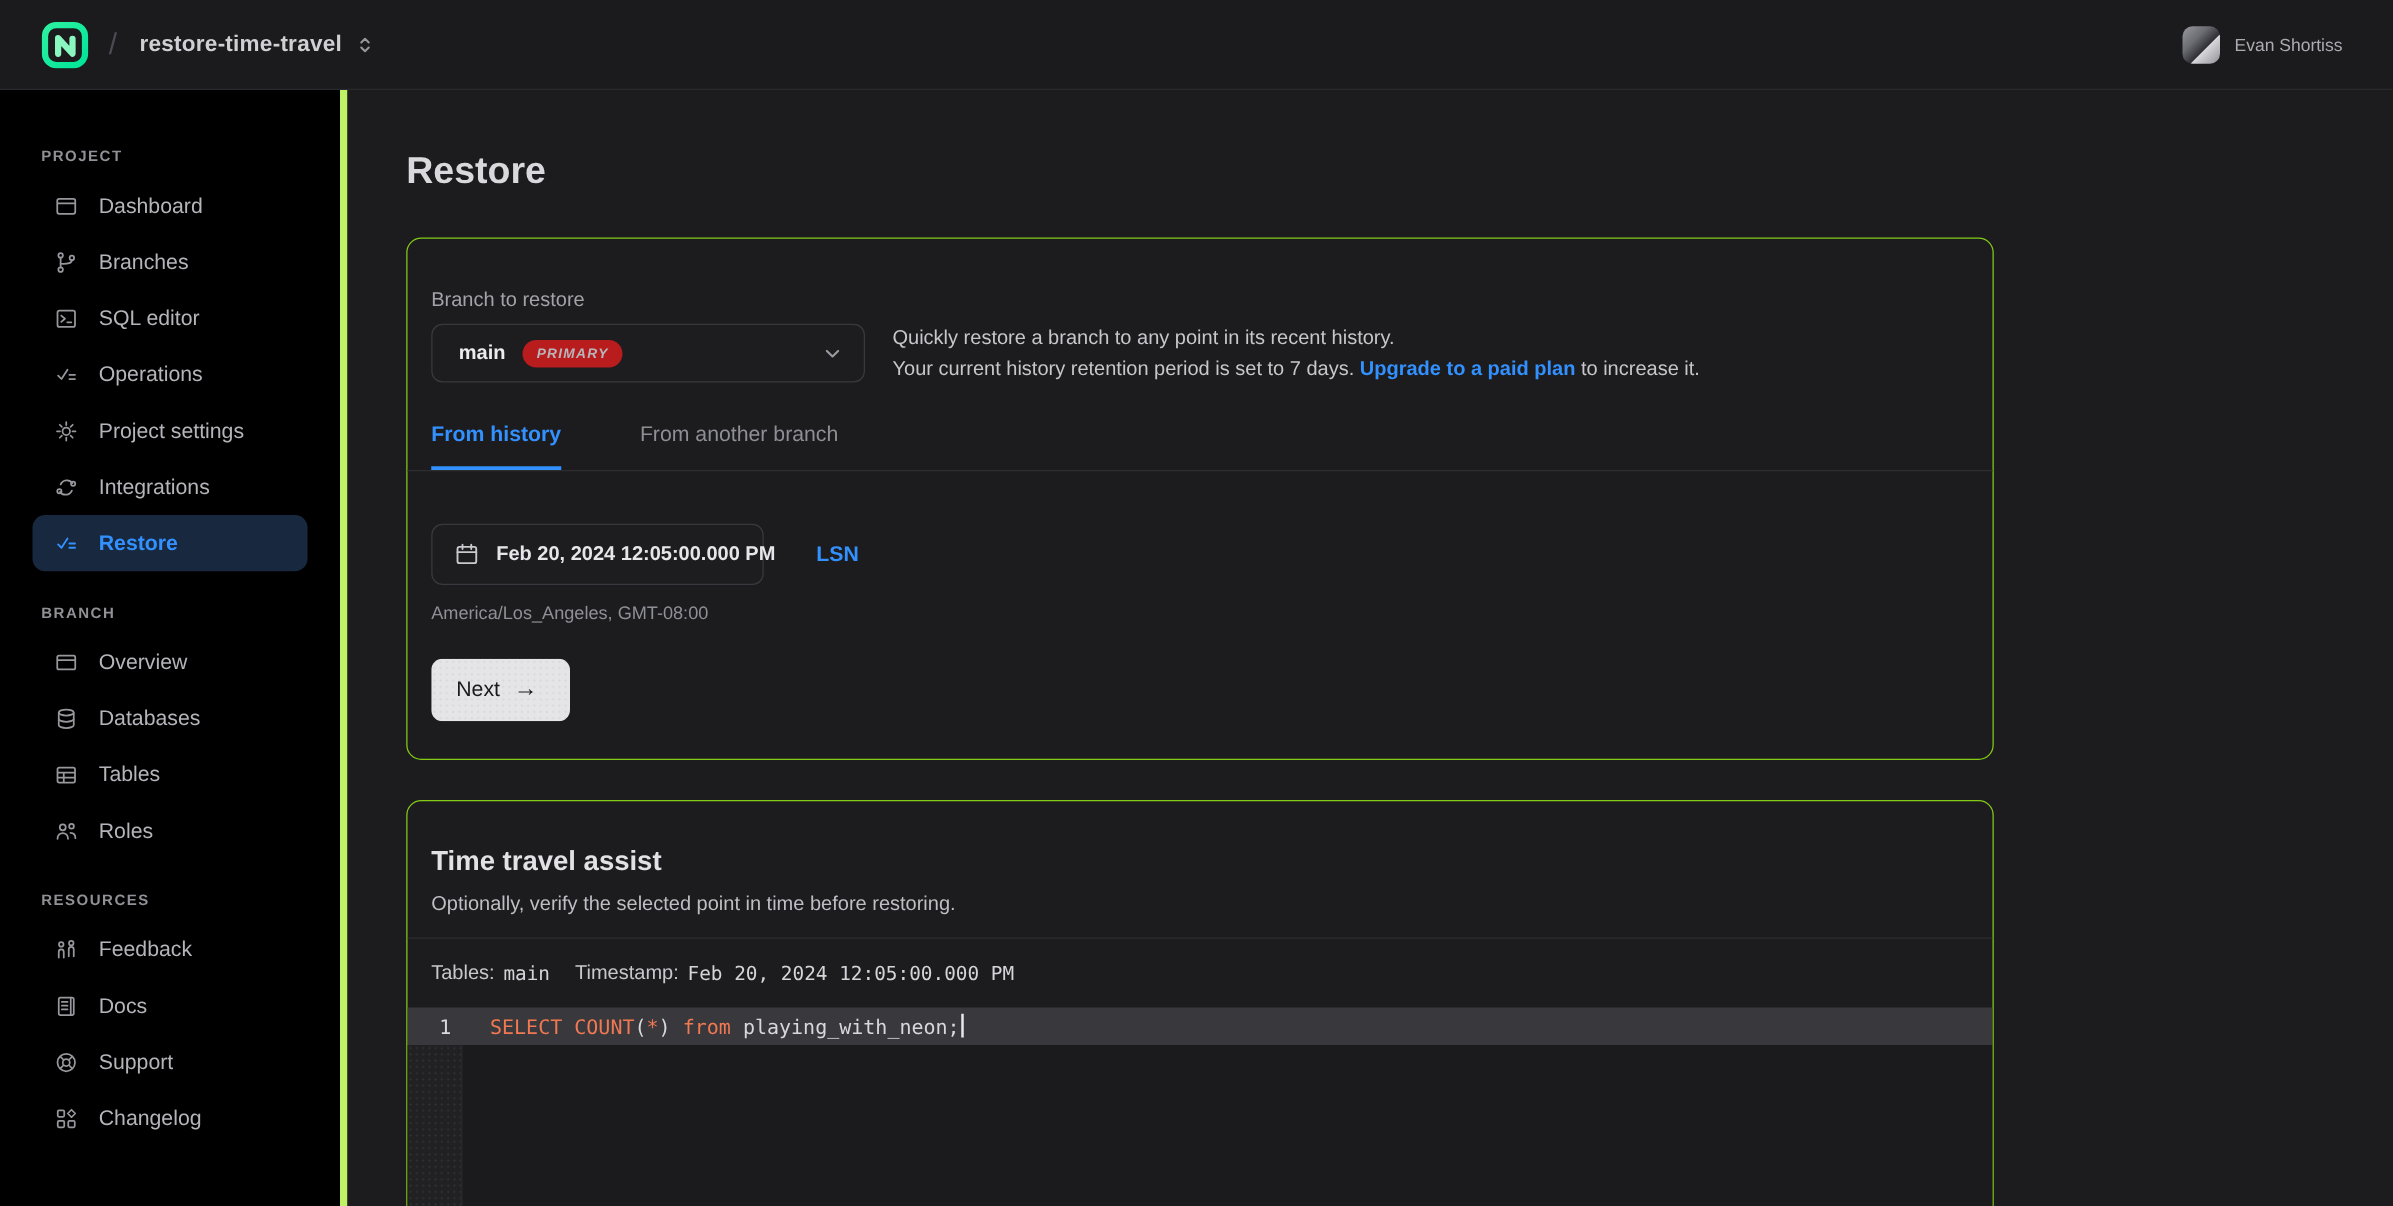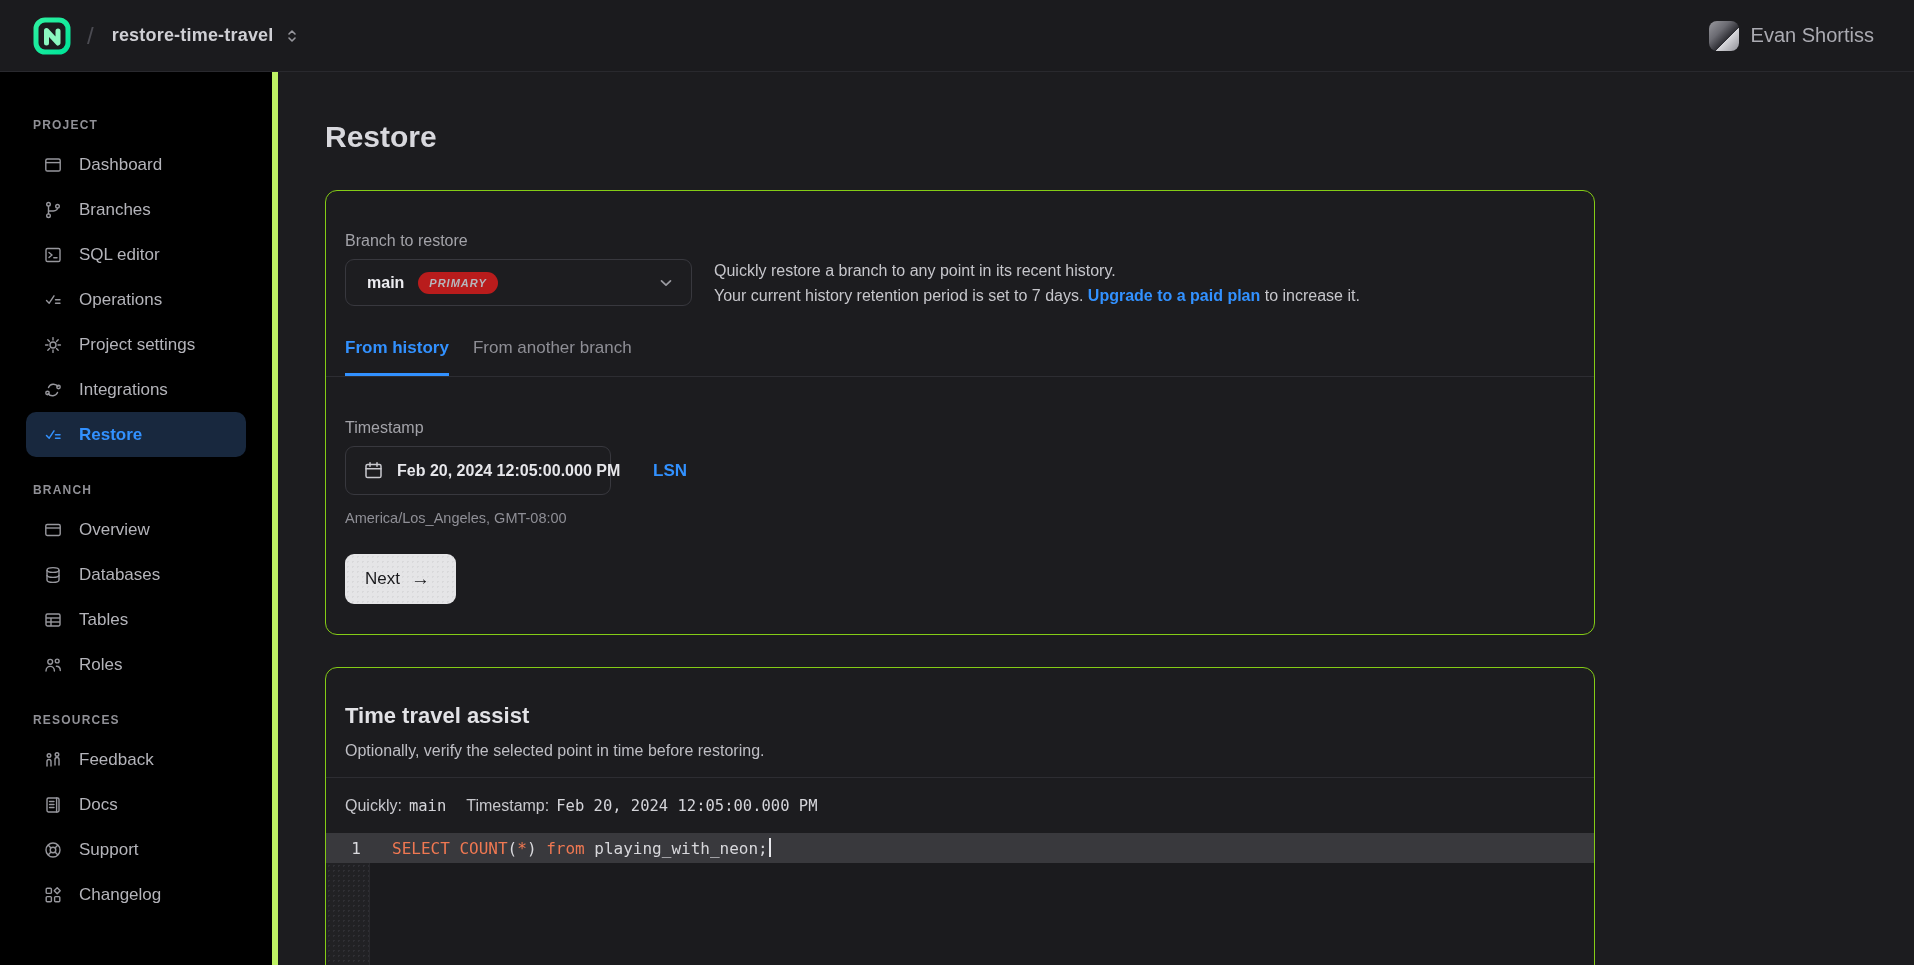--- a/index.html
+++ b/index.html
@@ -18,21 +18,21 @@
   .logo-wrap { width:38px; height:38px; flex:0 0 38px; }
   .crumb-slash { color:#4b4b52; font-size:24px; font-weight:300; margin:0 18px 0 16px; }
   .project-name { color:#cfcfd4; font-size:18px; font-weight:600; letter-spacing:.2px; }
   .updown { margin-left:10px; display:flex; align-items:center; }
   .topbar-spacer { flex:1; }
   .user { display:flex; align-items:center; gap:12px; }
   .avatar {
     width:30px; height:30px; border-radius:8px;
     background:linear-gradient(135deg,#9a9aa0 0%,#6b6b72 35%,#2e2e34 60%,#d8d8dc 61%,#8f8f96 100%);
   }
-  .user-name { color:#ababb2; font-size:20px; }
+  .user-name { color:#ababb2; font-size:14px; }
 
   
   .shell { flex:1; display:flex; min-height:0; }
   .sidebar {
     width:278px; flex:0 0 278px; background:#000000;
     border-right:6px solid #bef264; padding-top:28px; overflow:hidden;
   }
   .section-label {
     color:#909096; font-size:12px; font-weight:700; letter-spacing:1.2px;
     margin:26px 0 10px 33px;
@@ -66,21 +66,21 @@
   .select-value { color:#ececf0; font-size:16px; font-weight:600; }
   .badge {
     margin-left:14px; background:#b91c1c; color:#b6b6bc; font-size:11px; font-weight:600;
     letter-spacing:1px; padding:5px 11px; border-radius:11px;font-style:italic;
   }
   .select-spacer { flex:1; }
   .desc { margin:26px 0 0 22px; font-size:16px; line-height:25px; color:#c6c6cb; }
   .desc a { color:#3291ff; font-weight:700; text-decoration:none; cursor:pointer; }
 
   .tabs {
-    display:flex; gap:24px; margin-top:30px; padding:0 20px 0 19px;
+    display:flex; gap:63px; margin-top:30px; padding:0 20px 0 19px;
     border-bottom:1px solid #2d2d32;
   }
   .tab { font-size:17px; padding-bottom:15px; cursor:pointer; color:#8e8e95; border-bottom:3px solid transparent; }
   .tab.active { color:#3291ff; font-weight:600; border-bottom-color:#3291ff; }
 
   .ts-block { padding:42px 20px 0 19px; }
   .ts-row { display:flex; align-items:center; gap:42px; }
   .input-box {
     width:266px; height:49px; border:1px solid #38383e; border-radius:9px; background:#1d1d20;
     display:flex; align-items:center; gap:13px; padding:0 14px 0 17px; cursor:pointer;
@@ -374,21 +374,20 @@
           <div><span>Your current history retention period is set to 7 days. </span><a>Upgrade to a paid plan</a><span> to increase it.</span></div>
         </div>
       </div>
 
       <div class="tabs">
         <div class="tab active">From history</div>
         <div class="tab">From another branch</div>
       </div>
 
       <div class="ts-block">
-        <div class="field-label">Timestamp</div>
         <div class="ts-row">
           <div class="input-box">
             <svg class="cal" viewBox="0 0 21 21" fill="none" stroke="currentColor" stroke-width="1.5" stroke-linecap="round">
                 <rect x="3" y="4.5" width="15" height="13" rx="1.6"></rect>
                 <line x1="7" y1="2.8" x2="7" y2="6.2"></line>
                 <line x1="14" y1="2.8" x2="14" y2="6.2"></line>
                 <line x1="3" y1="8.7" x2="18" y2="8.7"></line>
               </svg>
             <span class="ts-value">Feb 20, 2024 12:05:00.000 PM</span>
           </div>
@@ -403,21 +402,21 @@
       </button>
     </section>
 
     <section class="card card-assist">
       <div class="assist-head">
         <div class="assist-title">Time travel assist</div>
         <div class="assist-sub">Optionally, verify the selected point in time before restoring.</div>
       </div>
       <div class="assist-divider"></div>
       <div class="binfo-row">
-        <span>Quickly:</span>
+        <span>Tables:</span>
         <span class="mono val">main</span>
         <span class="group2">Timestamp:</span>
         <span class="mono val">Feb 20, 2024 12:05:00.000 PM</span>
       </div>
       <div class="editor">
         <div class="editor-line">
           <span class="gutter-num">1</span>
           <span class="code"><span class="tok-kw">SELECT COUNT</span><span>(</span><span class="tok-kw">*</span><span>)</span><span> </span><span class="tok-kw">from</span><span> playing_with_neon;</span><span class="cursor"></span></span>
         </div>
         <div class="editor-rest">

